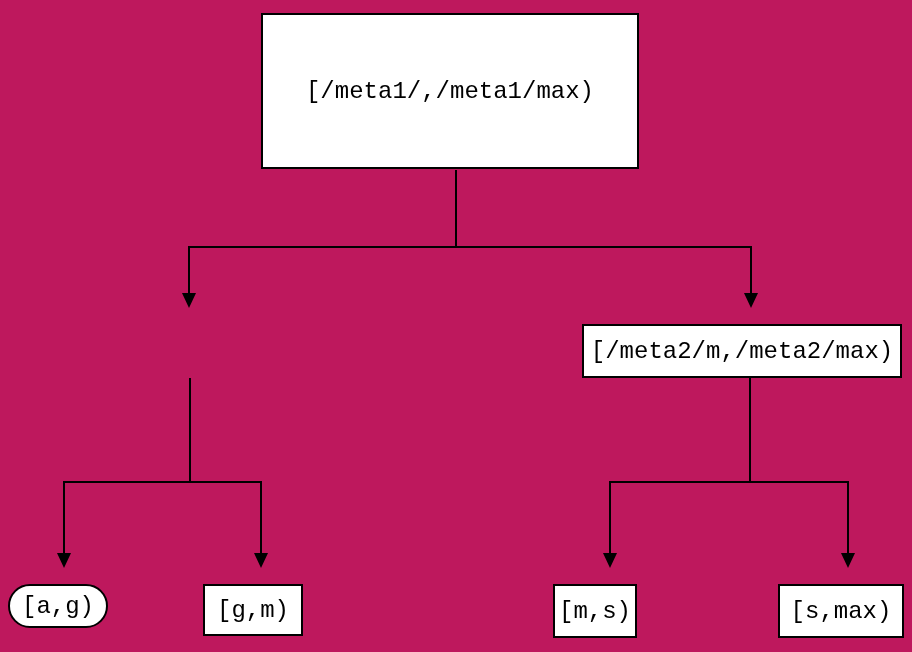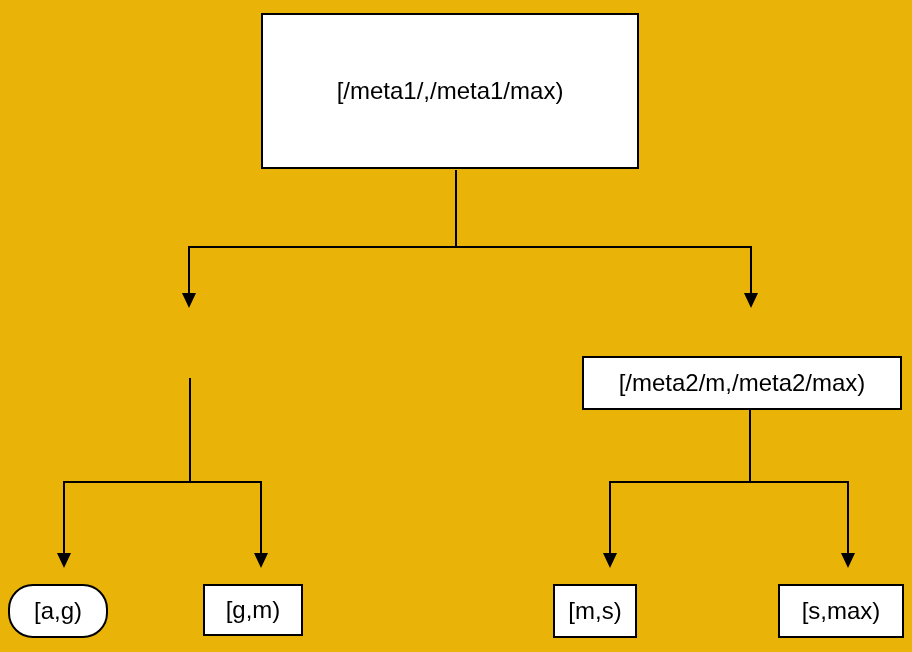--- a/index.html
+++ b/index.html
@@ -4,22 +4,22 @@
 <style>
   html, body {
     margin: 0;
     padding: 0;
     background: #ffffff;
   }
   #canvas {
     position: relative;
     width: 912px;
     height: 652px;
-    background: #eab308;
-    font-family: Liberation Sans, sans-serif;
+    background: #be185d;
+    font-family: Liberation Mono, monospace;
     overflow: hidden;
   }
   #edges {
     position: absolute;
     left: 0;
     top: 0;
     width: 912px;
     height: 652px;
   }
   .node {
@@ -72,25 +72,25 @@
     <polygon class="edge-arrow" points="610,568 603,553 617,553"></polygon>
     <path class="edge-line" d="M848,481 L848,554"></path>
     <polygon class="edge-arrow" points="848,568 841,553 855,553"></polygon>
   </svg>
 
   <div class="node" style="left:261px; top:13px; width:378px; height:156px;">
     <span>[/meta1/,/meta1/max)</span>
   </div>
 
 
-  <div class="node" style="left:582px; top:324px; width:320px; height:54px;margin-top:32px;">
+  <div class="node" style="left:582px; top:324px; width:320px; height:54px;">
     <span>[/meta2/m,/meta2/max)</span>
   </div>
 
-  <div class="node" style="left:8px; top:584px; width:100px; height:54px;border-radius:25px;">
+  <div class="node" style="left:8px; top:584px; width:100px; height:44px;border-radius:25px;">
     <span>[a,g)</span>
   </div>
 
   <div class="node" style="left:203px; top:584px; width:100px; height:52px;">
     <span>[g,m)</span>
   </div>
 
   <div class="node" style="left:553px; top:584px; width:84px; height:54px;">
     <span>[m,s)</span>
   </div>

